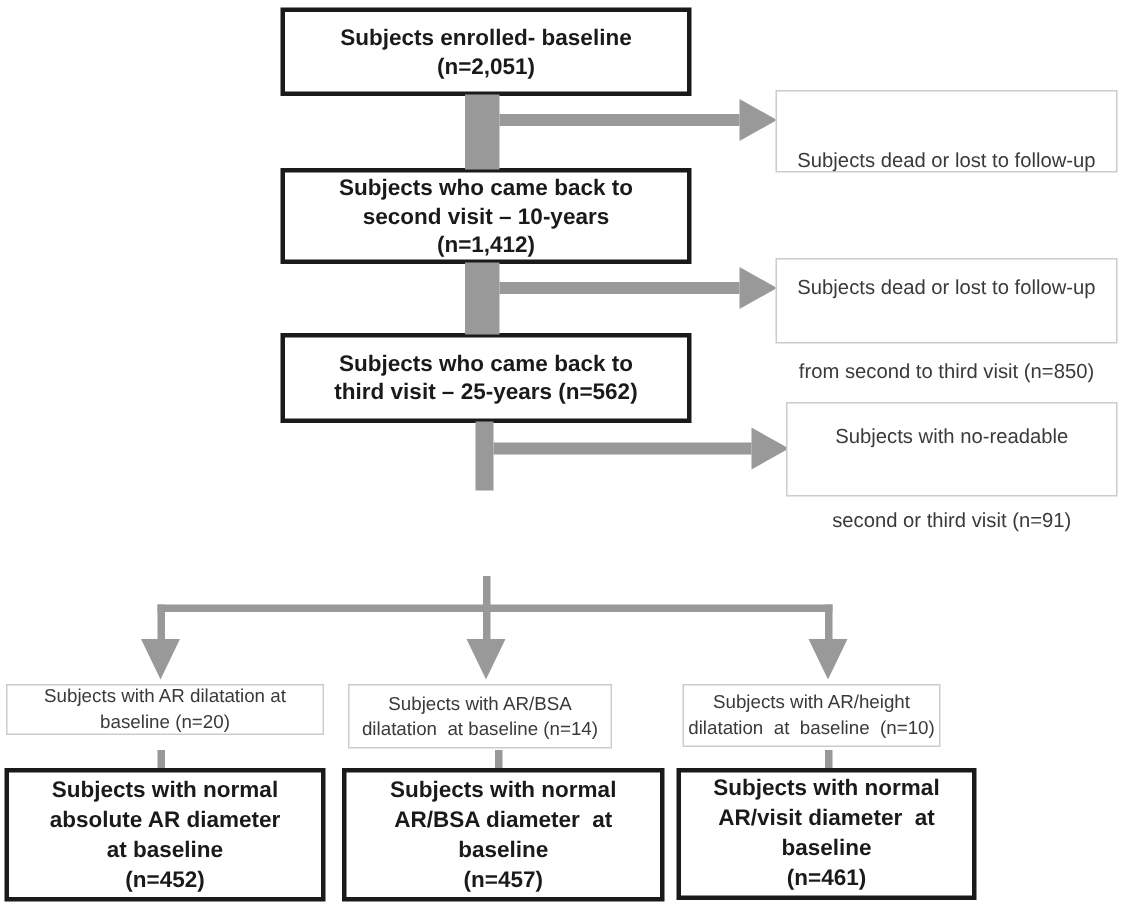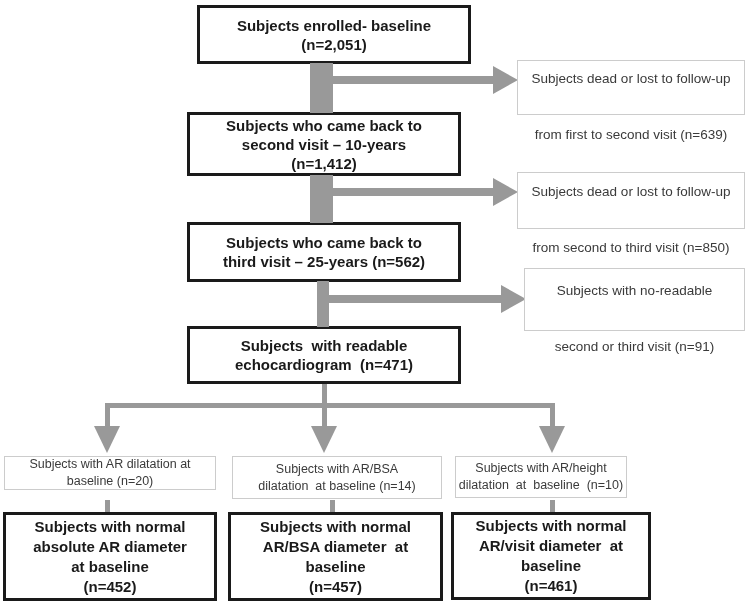--- a/index.html
+++ b/index.html
@@ -33,21 +33,21 @@
     position:absolute;width:0;height:0;
     border-top:14px solid transparent;border-bottom:14px solid transparent;
     border-left:25px solid var(--arrow);
   }
   .head-down{
     position:absolute;width:0;height:0;
     border-left:13px solid transparent;border-right:13px solid transparent;
     border-top:27px solid var(--arrow);
   }
   
-  .m0{left:187px;top:5px;width:274px;height:59px;margin-left:10px;}
+  .m0{left:187px;top:5px;width:274px;height:59px;}
   .m1{left:187px;top:112px;width:274px;height:64px;}
   .m2{left:187px;top:222px;width:274px;height:60px;}
   .m3{left:187px;top:326px;width:274px;height:58px;}
   
   .vb0{left:310px;top:63px;width:23px;height:50px;}
   .vb1{left:310px;top:175px;width:23px;height:48px;}
   .vb2{left:317px;top:281px;width:12px;height:46px;}
   
   .sh0{left:333px;top:76px;width:160px;height:8px;}
   .hd0{left:493px;top:66px;}
@@ -63,21 +63,21 @@
   .stubc{left:322px;top:384px;width:5px;height:22px;}
   .hline{left:105px;top:403px;width:450px;height:5px;}
   .dr0{left:105px;top:403px;width:5px;height:24px;}
   .dr1{left:322px;top:403px;width:5px;height:24px;}
   .dr2{left:550px;top:403px;width:5px;height:24px;}
   .dh0{left:94px;top:426px;}
   .dh1{left:311px;top:426px;}
   .dh2{left:539px;top:426px;}
   
   .d0{left:4px;top:456px;width:212px;height:34px;}
-  .d1{left:232px;top:456px;width:210px;height:43px;}
+  .d1{left:232px;top:456px;width:176px;height:43px;}
   .d2{left:455px;top:456px;width:172px;height:42px;}
   
   .c0{left:105px;top:500px;width:5px;height:12px;}
   .c1{left:330px;top:500px;width:5px;height:12px;}
   .c2{left:550px;top:500px;width:5px;height:12px;}
   
   .o0{left:3px;top:512px;width:214px;height:89px;}
   .o1{left:228px;top:512px;width:215px;height:89px;}
   .o2{left:451px;top:512px;width:200px;height:88px;}
 </style>
@@ -92,39 +92,34 @@
     </div>
   <div class="box mbox m1">
       <div class="ln">Subjects who came back to</div>
       <div class="ln">second visit – 10-years</div>
       <div class="ln">(n=1,412)</div>
     </div>
   <div class="box mbox m2">
       <div class="ln">Subjects who came back to</div>
       <div class="ln">third visit – 25-years (n=562)</div>
     </div>
-  <div class="box mbox m3">
-      <div class="ln">Subjects  with readable</div>
-      <div class="ln">echocardiogram  (n=471)</div>
-    </div>
 
   <div class="bar vb0"></div>
   <div class="bar vb1"></div>
   <div class="bar vb2"></div>
 
   <div class="bar sh0"></div>
   <div class="head-right hd0"></div>
   <div class="bar sh1"></div>
   <div class="head-right hd1"></div>
   <div class="bar sh2"></div>
   <div class="head-right hd2"></div>
 
   <div class="box sbox s0">
       <div class="ln">Subjects dead or lost to follow-up</div>
-      <div class="ln">from first to second visit (n=639)</div>
     </div>
   <div class="box sbox s1">
       <div class="ln">Subjects dead or lost to follow-up</div>
       <div class="ln">from second to third visit (n=850)</div>
     </div>
   <div class="box sbox s2">
       <div class="ln">Subjects with no-readable</div>
       <div class="ln">second or third visit (n=91)</div>
     </div>
 

